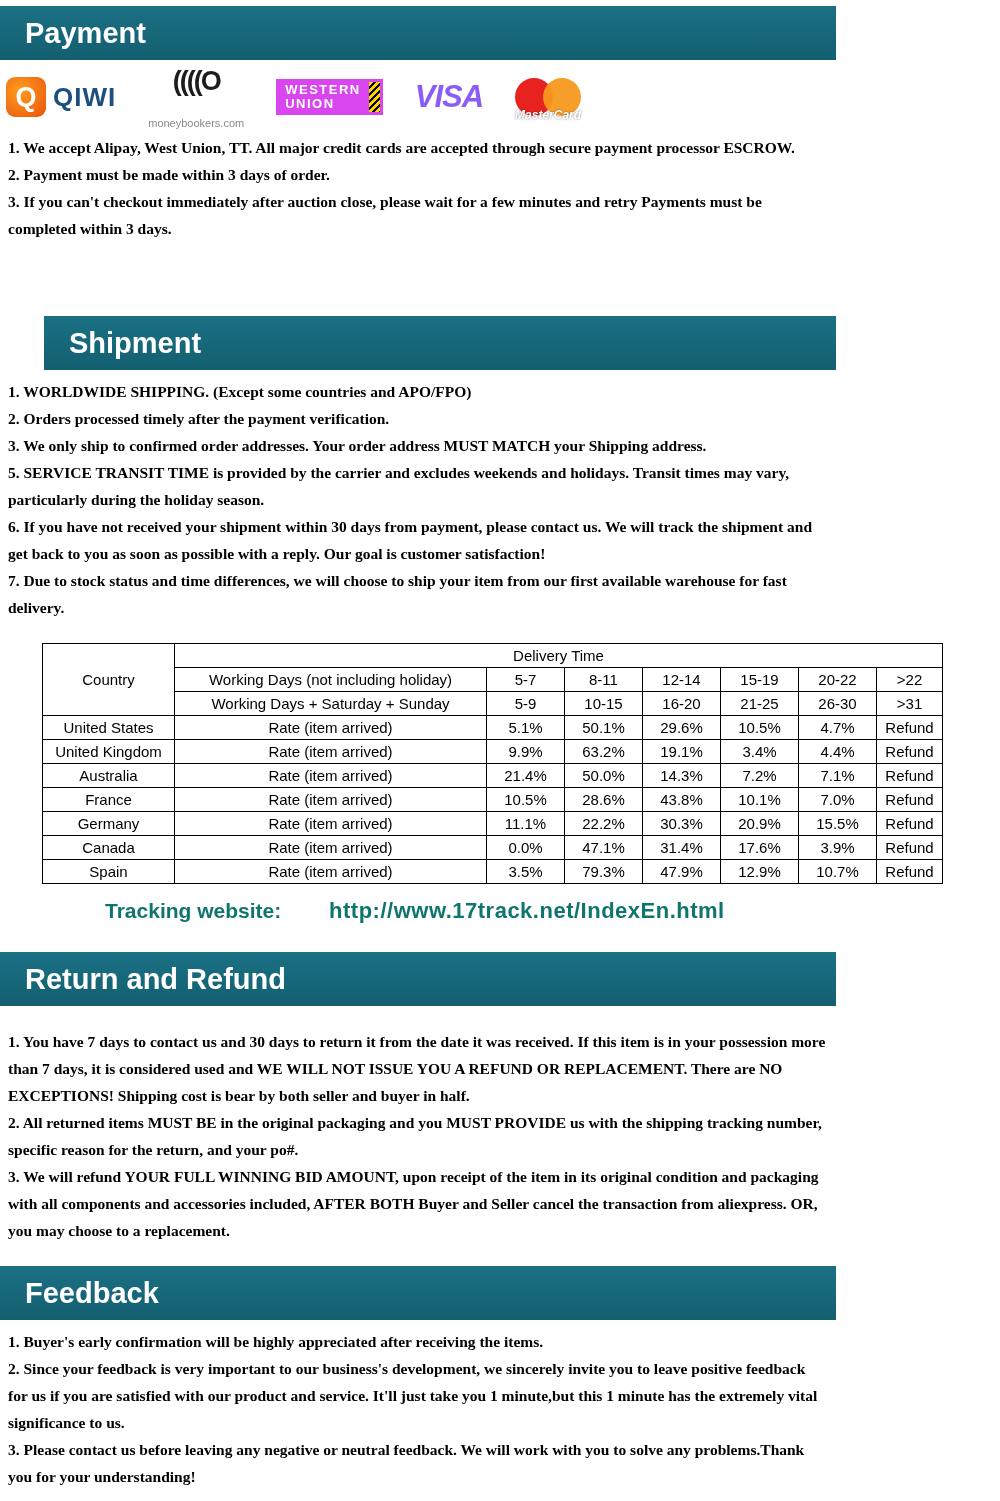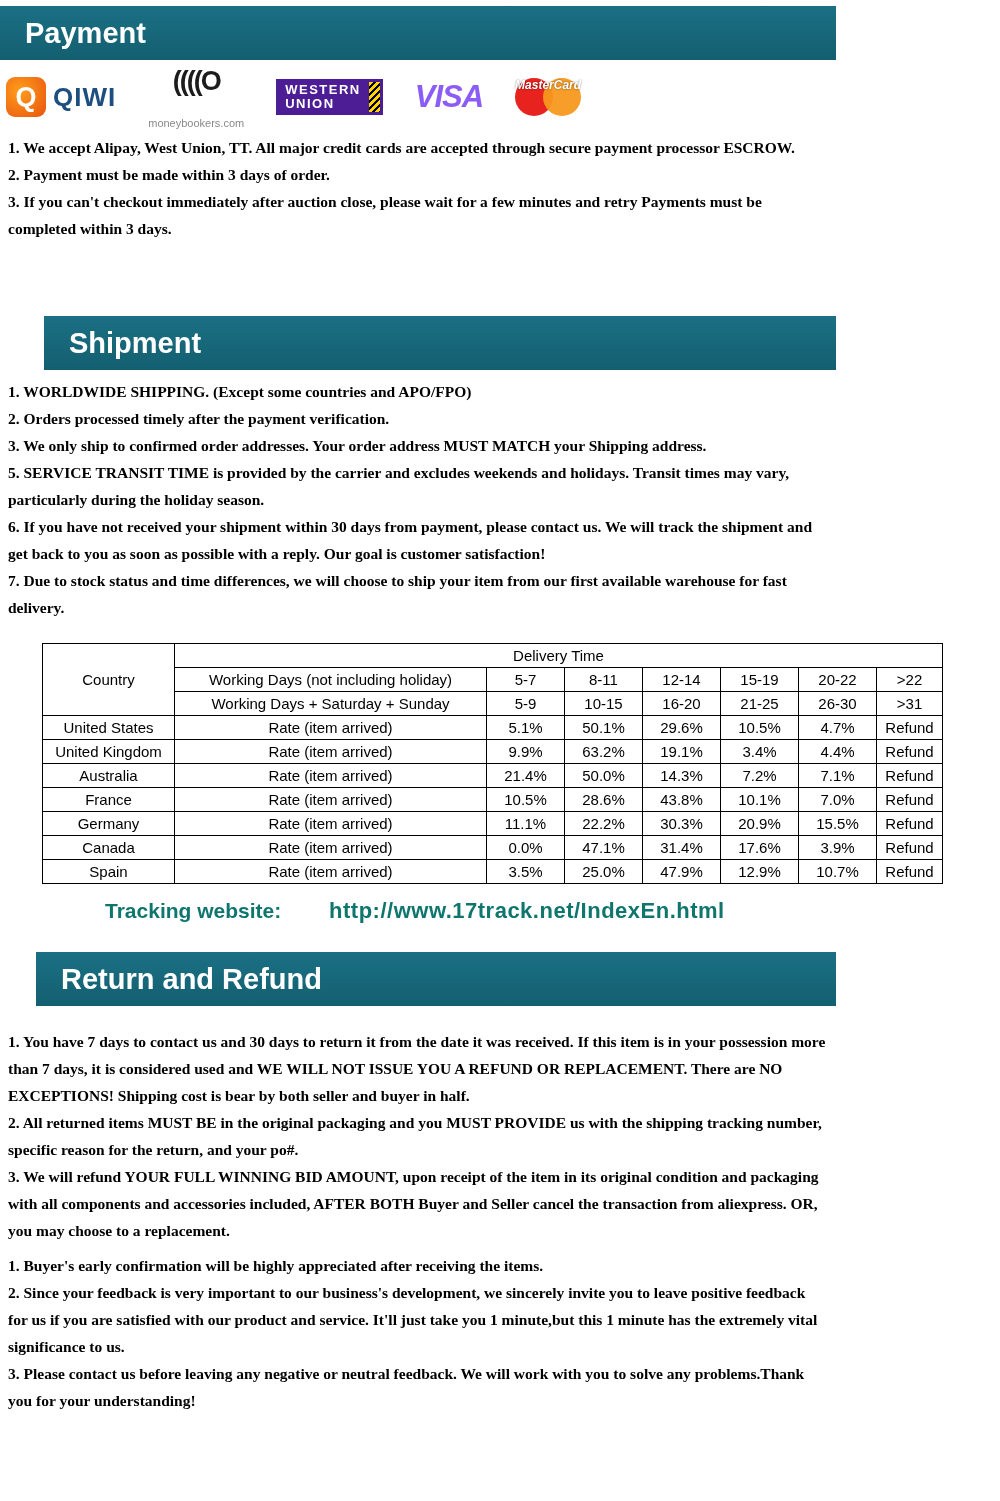--- a/index.html
+++ b/index.html
@@ -47,43 +47,43 @@
     color: #fff; display: flex; align-items: center; justify-content: center;
     font: bold 27px "Liberation Sans", sans-serif;
   }
   .qiwi-text { color: #1c4e80; font: bold 26px "Liberation Sans", sans-serif; letter-spacing: 1px; }
 
   .mb { text-align: center; line-height: 1; }
   .mb-glyph { font: bold 27px "Liberation Sans", sans-serif; letter-spacing: -2px; color: #1c1c1c; }
   .mb-label { font: 11px "Liberation Sans", sans-serif; color: #8a8a8a; margin-top: 20px; }
 
   .wu-box {
-    background: #4c1d95; color: #fff; position: relative;
+    background: #d946ef; color: #fff; position: relative;
     padding: 4px 22px 4px 9px;
     font-family: "Liberation Sans", sans-serif; font-weight: bold;
     font-size: 13px; line-height: 14px; letter-spacing: 1.5px;
   }
   .wu-box::after {
     content: ""; position: absolute; right: 3px; top: 3px; bottom: 3px; width: 11px;
     background: repeating-linear-gradient(135deg, #ffd200 0 3px, #000 3px 5px);
   }
 
   .visa { font: italic 900 31px "Liberation Sans", sans-serif; color: #8b5cf6; letter-spacing: -1px; }
 
   .mc { position: relative; width: 66px; height: 42px; }
   .mc-c1 { position: absolute; left: 0; top: 2px; width: 38px; height: 38px; border-radius: 50%; background: #e8231f; }
   .mc-c2 { position: absolute; right: 0; top: 2px; width: 38px; height: 38px; border-radius: 50%; background: #f7981d; opacity: .95; }
   .mc-label {
-    position: absolute; width: 100%; top: 2px; color: #fff;
+    position: absolute; width: 100%; top: 32px; color: #fff;
     font: bold italic 12px "Liberation Sans", sans-serif; text-shadow: 0 0 2px rgba(0,0,0,.55);
   }
 
   
   .gap-shipment { margin-top: 74px; margin-left: 44px; }
-  .gap-return { margin-top: 28px; margin-left: 36px; }
+  .gap-return { margin-top: 28px; }
   .gap-feedback { margin-top: 22px; }
 
   
   .delivery-table {
     border-collapse: collapse;
     margin: 22px 0 0 42px;
     font-family: "Liberation Sans", sans-serif;
     font-size: 15px;
     table-layout: fixed;
     width: 900px;
@@ -251,21 +251,21 @@
             <td>47.1%</td>
             <td>31.4%</td>
             <td>17.6%</td>
             <td>3.9%</td>
             <td>Refund</td>
           </tr>
           <tr>
             <td>Spain</td>
             <td>Rate (item arrived)</td>
             <td>3.5%</td>
-            <td>25.0%</td>
+            <td>79.3%</td>
             <td>47.9%</td>
             <td>12.9%</td>
             <td>10.7%</td>
             <td>Refund</td>
           </tr>
         </tbody>
       </table>
 
     <div class="tracking-line">
       <span>Tracking website:</span>
@@ -280,20 +280,23 @@
 
     <div class="notes" style="padding-top:22px">
 
     <div class="note-line">1. You have 7 days to contact us and 30 days to return it from the date it was received. If this item is in your possession more than 7 days, it is considered used and WE WILL NOT ISSUE YOU A REFUND OR REPLACEMENT. There are NO EXCEPTIONS! Shipping cost is bear by both seller and buyer in half.</div>
         <div class="note-line">2. All returned items MUST BE in the original packaging and you MUST PROVIDE us with the shipping tracking number, specific reason for the return, and your po#.</div>
         <div class="note-line">3. We will refund YOUR FULL WINNING BID AMOUNT, upon receipt of the item in its original condition and packaging with all components and accessories included, AFTER BOTH Buyer and Seller cancel the transaction from aliexpress. OR, you may choose to a replacement.</div>
       </div>
   </section>
 
   <section>
+    <header class="section-header gap-feedback">
+      <span>Feedback</span>
+    </header>
 
     <div class="notes">
 
     <div class="note-line">1. Buyer's early confirmation will be highly appreciated after receiving the items.</div>
         <div class="note-line">2. Since your feedback is very important to our business's development, we sincerely invite you to leave positive feedback for us if you are satisfied with our product and service. It'll just take you 1 minute,but this 1 minute has the extremely vital significance to us.</div>
         <div class="note-line">3. Please contact us before leaving any negative or neutral feedback. We will work with you to solve any problems.Thank you for your understanding!</div>
       </div>
   </section>
 
 </div>

